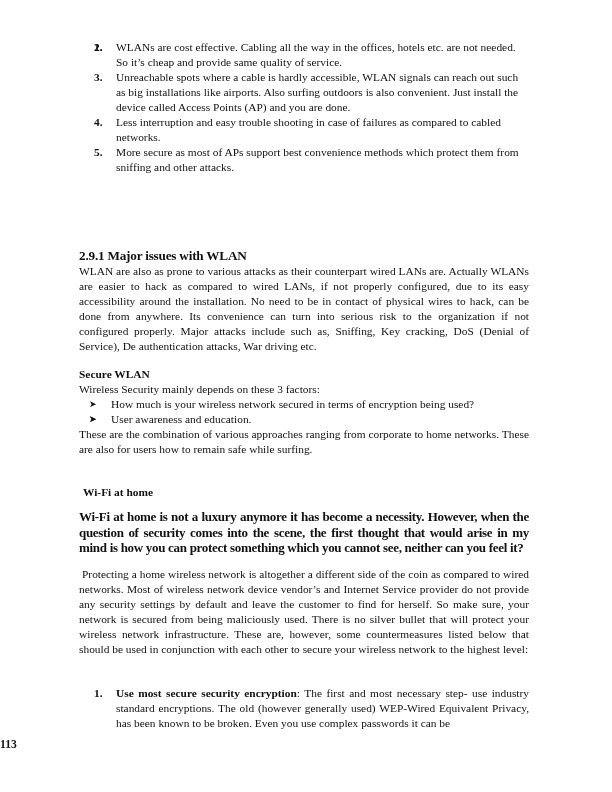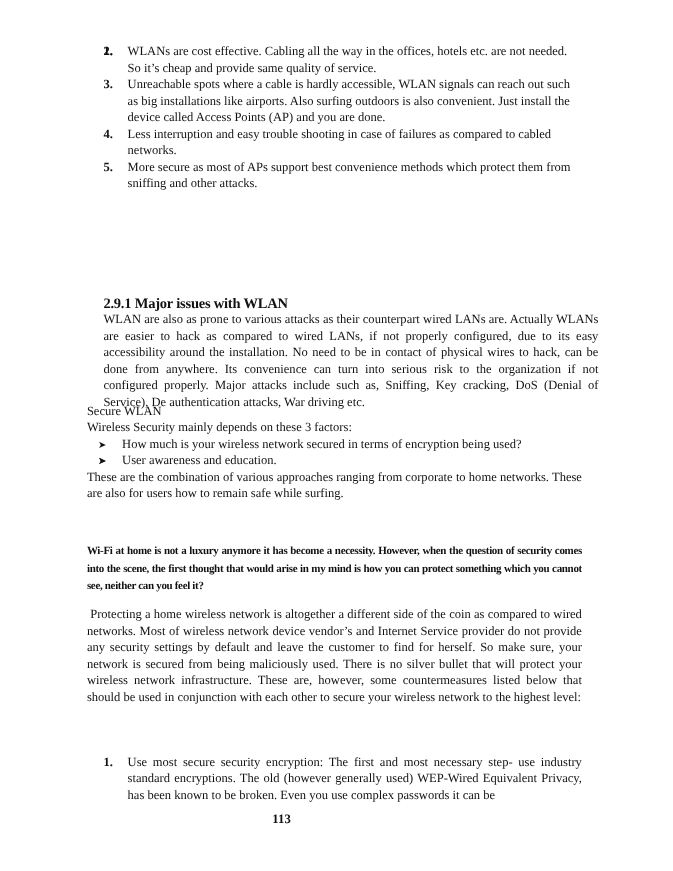--- a/index.html
+++ b/index.html
@@ -9,59 +9,60 @@
     color: #111; font-size: 11.4px; line-height: 15px;
   }
   .page { position: absolute; left: 0; top: 0; width: 612px; height: 792px; }
   .block { position: absolute; left: 94px; width: 432px; }
   ol.adv { margin: 0; padding: 0; list-style: none; }
   ol.adv li { position: relative; padding-left: 22px; margin: 0; }
   ol.adv li .num { position: absolute; left: 0; top: 0; font-weight: bold; }
   h3.sec { margin: 0; font-size: 13.2px; font-weight: 900; letter-spacing: -0.2px; line-height: 16px; }
   p { margin: 0; }
   .just { text-align: justify; }
-  .bold { font-weight: normal; }
+  .bold { font-weight: bold; }
   ul.chev { margin: 0; padding: 0; list-style: none; }
   ul.chev li { position: relative; padding-left: 32px; }
   ul.chev li .chevron { position: absolute; left: 10px; top: 0; font-size: 9px; }
-  .boldpara { font-weight: 900; font-size: 10px; letter-spacing: -0.3px; text-align: justify; line-height: 15.5px; }
-  .pagenum { position: absolute; left: 0; width: 512px; text-align: center; font-weight: 900; font-size: 11.6px; }
+  .boldpara { font-weight: 900; font-size: 13px; letter-spacing: -0.3px; text-align: justify; line-height: 15.5px; }
+  .pagenum { position: absolute; left: 0; width: 512px; text-align: left; font-weight: 900; font-size: 11.6px; }
 </style>
 </head>
 <body>
 
 <div class="page">
 
   <div class="block" style="top:40px;">
     <ol class="adv">
       <li><span class="num">1.</span></li>
       <li><span class="num">2.</span><span>WLANs are cost effective. Cabling all the way in the offices, hotels etc. are not needed. So it’s cheap and provide same quality of service.</span></li>
       <li><span class="num">3.</span><span>Unreachable spots where a cable is hardly accessible, WLAN signals can reach out such as big installations like airports. Also surfing outdoors is also convenient. Just install the device called Access Points (AP) and you are done.</span></li>
       <li><span class="num">4.</span><span>Less interruption and easy trouble shooting in case of failures as compared to cabled networks.</span></li>
       <li><span class="num">5.</span><span>More secure as most of APs support best convenience methods which protect them from sniffing and other attacks.</span></li>
     </ol>
   </div>
 
-  <div class="block" style="top:248px; left:94px; width:450px;margin-top:20px;">
+  <div class="block" style="top:248px; left:79px; width:450px;">
     <h3 class="sec">2.9.1 Major issues with WLAN</h3>
     <p class="just">WLAN are also as prone to various attacks as their counterpart wired LANs are. Actually WLANs are easier to hack as compared to wired LANs, if not properly configured, due to its easy accessibility around the installation. No need to be in contact of physical wires to hack, can be done from anywhere. Its convenience can turn into serious risk to the organization if not configured properly. Major attacks include such as, Sniffing, Key cracking, DoS (Denial of Service), De authentication attacks, War driving etc.</p>
   </div>
 
   <div class="block" style="top:367px; left:79px; width:450px;">
     <p class="bold">Secure WLAN</p>
     <p>Wireless Security mainly depends on these 3 factors:</p>
     <ul class="chev">
       <li><span class="chevron">➤</span><span>How much is your wireless network secured in terms of encryption being used?</span></li>
       <li><span class="chevron">➤</span></li>
       <li><span class="chevron">➤</span><span>User awareness and education.</span></li>
     </ul>
     <p class="just">These are the combination of various approaches ranging from corporate to home networks. These are also for users how to remain safe while surfing.</p>
   </div>
 
   <div class="block" style="top:485px; left:79px; width:450px;">
+    <p class="bold" style="padding-left:4px;">Wi-Fi at home</p>
     <p class="boldpara" style="margin-top:9px;">Wi-Fi at home is not a luxury anymore it has become a necessity. However, when the question of security comes into the scene, the first thought that would arise in my mind is how you can protect something which you cannot see, neither can you feel it?</p>
     <p class="just" style="margin-top:11px; text-indent:3px;">Protecting a home wireless network is altogether a different side of the coin as compared to wired networks. Most of wireless network device vendor’s and Internet Service provider do not provide any security settings by default and leave the customer to find for herself. So make sure, your network is secured from being maliciously used. There is no silver bullet that will protect your wireless network infrastructure. These are, however, some countermeasures listed below that should be used in conjunction with each other to secure your wireless network to the highest level:</p>
   </div>
 
   <div class="block" style="top:686px; left:94px; width:435px;">
     <ol class="adv">
       <li class="just"><span class="num">1.</span><span class="bold">Use most secure security encryption</span><span>: The first and most necessary step- use industry standard encryptions. The old (however generally used) WEP-Wired Equivalent Privacy, has been known to be broken. Even you use complex passwords it can be</span></li>
     </ol>
   </div>
 

